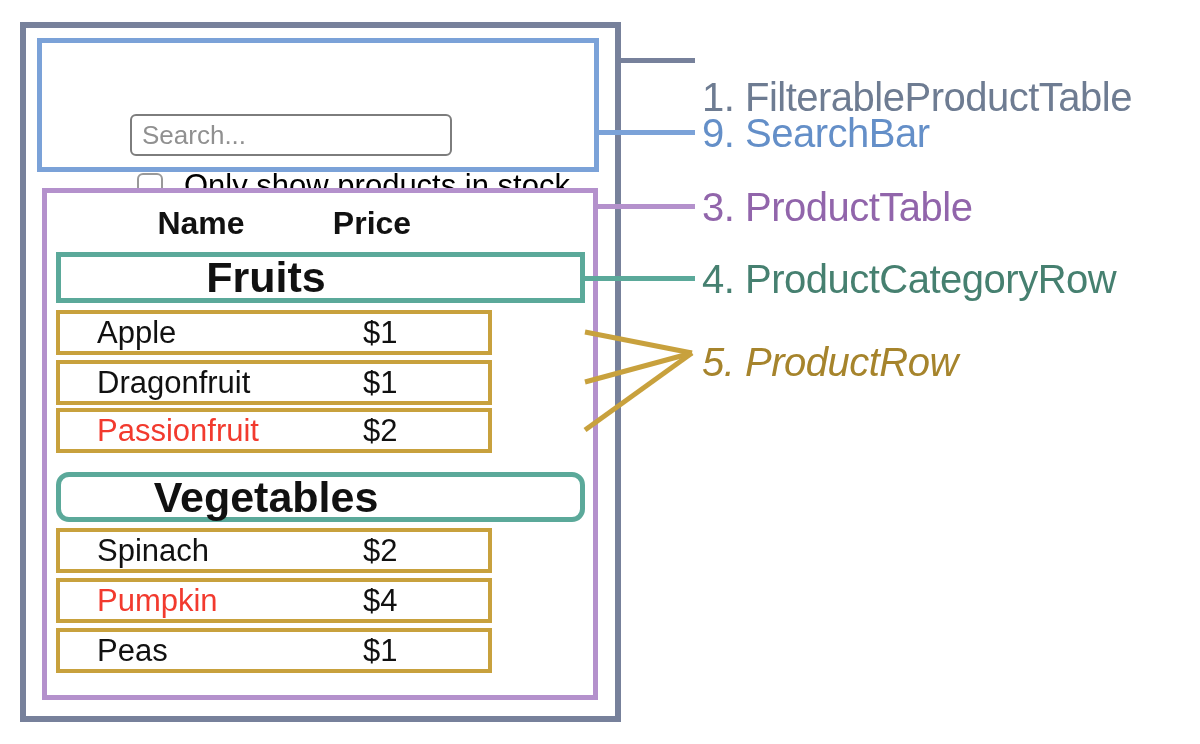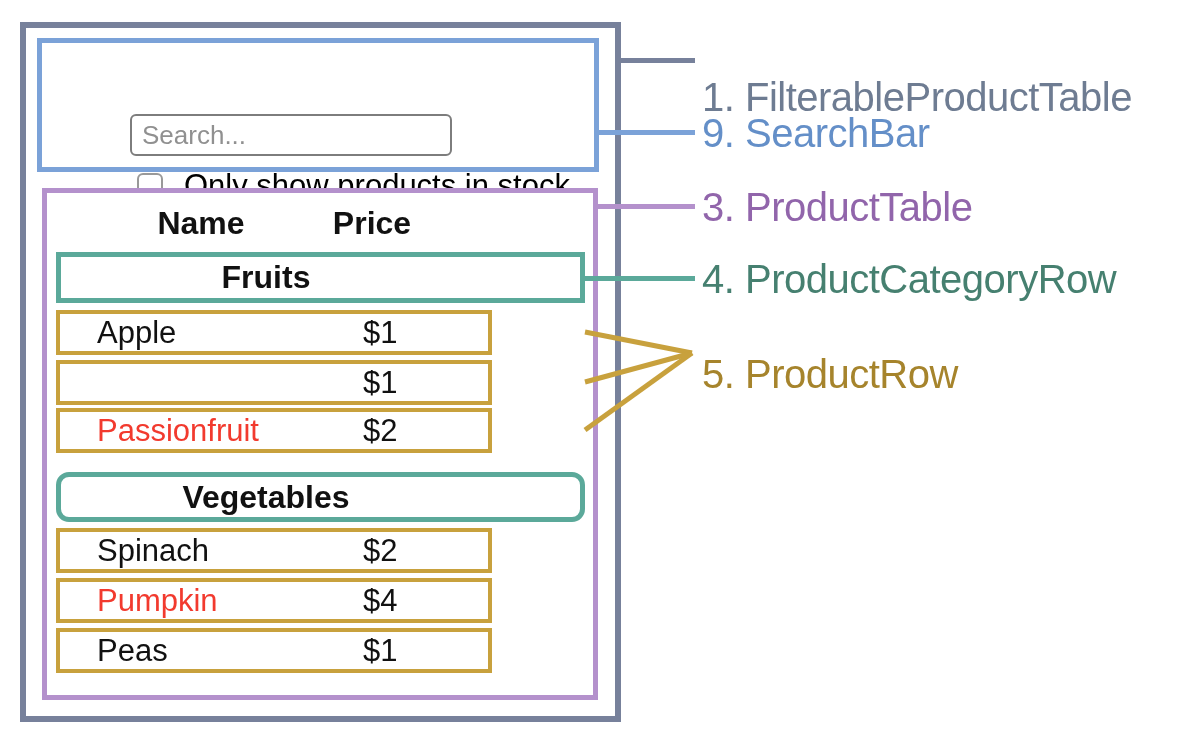--- a/index.html
+++ b/index.html
@@ -33,21 +33,21 @@
   .category-box {
     left: 56px; width: 529px; height: 51px;
     border: 5px solid var(--category-row-outline);
     background: #ffffff;
   }
   #category-fruits { top: 252px; }
   #category-vegetables { top: 472px; height: 50px; border-radius: 13px; }
   .category-label {
     position: absolute; left: 0; top: 0; width: 410px; height: 100%;
     display: flex; align-items: center; justify-content: center;
-    font-size: 32px; font-weight: 700; color: var(--row-text);
+    font-size: 43px; font-weight: 700; color: var(--row-text);
   }
   .product-row {
     left: 56px; width: 436px; height: 45px;
     border: 4px solid var(--product-row-outline);
     background: #ffffff;
   }
   #row-apple        { top: 310px; }
   #row-dragonfruit  { top: 360px; }
   #row-passionfruit { top: 408px; }
   #row-spinach      { top: 528px; }
@@ -104,21 +104,21 @@
 
   
   .legend-label {
     position: absolute; left: 702px; transform: translateY(-50%);
     font-size: 40px; font-weight: 400; letter-spacing: -0.5px; white-space: nowrap;
   }
   #legend-1 { top: 62px;  color: var(--label-filterable); margin-top: 35px; }
   #legend-2 { top: 133px; color: var(--label-searchbar); }
   #legend-3 { top: 207px; color: var(--label-product-table); }
   #legend-4 { top: 279px; color: var(--label-category-row); }
-  #legend-5 { top: 374px; color: var(--label-product-row); }
+  #legend-5 { top: 362px; color: var(--label-product-row); font-style: italic; }
 </style>
 </head>
 <body>
 
 <div id="canvas">
 
   <div class="box" id="outer-box"></div>
 
   <div class="box" id="searchbar-box">
     <input id="search-input" type="text" placeholder="Search..." style="">
@@ -133,20 +133,21 @@
 
   <div class="box category-box" id="category-fruits">
     <span class="category-label">Fruits</span>
   </div>
 
   <div class="box product-row" id="row-apple">
     <span class="product-name">Apple</span>
     <span class="product-price">$1</span>
   </div>
   <div class="box product-row" id="row-dragonfruit">
+    <span class="product-name">Dragonfruit</span>
     <span class="product-price">$1</span>
   </div>
   <div class="box product-row" id="row-passionfruit">
     <span class="product-name oos">Passionfruit</span>
     <span class="product-price">$2</span>
   </div>
 
   <div class="box category-box" id="category-vegetables">
     <span class="category-label">Vegetables</span>
   </div>

